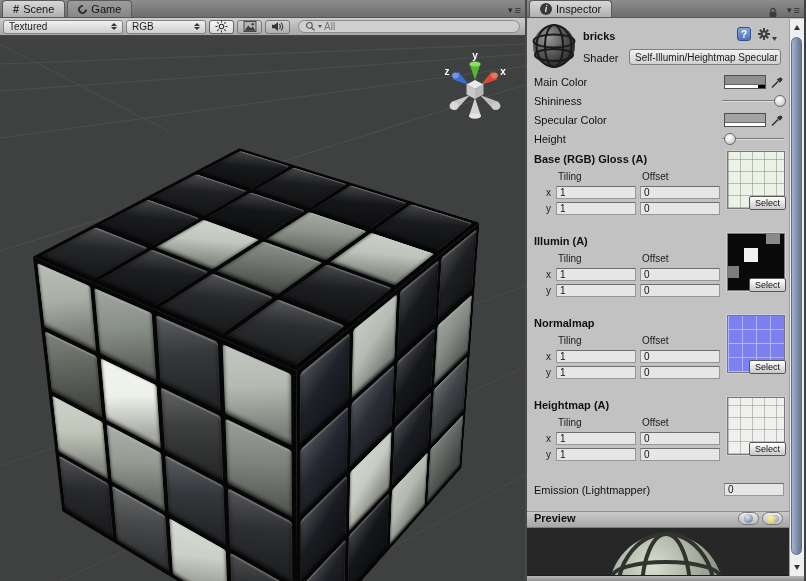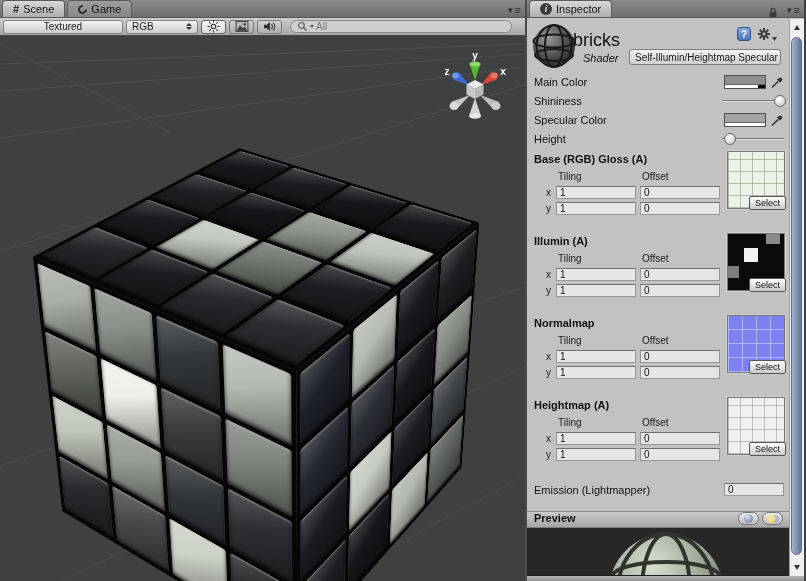--- a/index.html
+++ b/index.html
@@ -22,22 +22,22 @@
     font-size:9px; font-weight:bold; display:flex; align-items:center; justify-content:center; font-style:italic; }
   .panel-menu { position:absolute; right:4px; top:5px; display:flex; align-items:center; gap:2px;
     color:#2e2e2e; font-size:9px; line-height:1; cursor:pointer; }
   .panel-menu .bars { font-size:11px; font-weight:bold; }
   .lock-wrap { position:absolute; right:26px; top:4px; }
 
   .toolbar { height:18px; background:linear-gradient(#cdcdcd,#a7a7a7); border-bottom:1px solid #474747;
     display:flex; align-items:center; gap:3px; padding:0 3px; flex:none; }
   .dd { height:14px; border:1px solid #858585; border-radius:3px; background:linear-gradient(#f1f1f1,#cecece);
     font-size:10px; color:#1c1c1c; display:flex; align-items:center; padding:0 5px; gap:4px; }
-  .dd-render { width:120px;flex-direction:column; }
-  .dd-color { width:72px; }
+  .dd-render { width:120px; }
+  .dd-color { width:80px; }
   .ud { margin-left:auto; display:flex; flex-direction:column; gap:1px; }
   .ud i { display:block; width:0; height:0; border-left:3px solid transparent; border-right:3px solid transparent; }
   .ud .up { border-bottom:3px solid #333; }
   .ud .dn { border-top:3px solid #333; }
   .tbtn { width:25px; height:14px; border:1px solid #787878; border-radius:3px;
     background:linear-gradient(#d2d2d2,#aeaeae); display:flex; align-items:center; justify-content:center; }
   .tbtn.on { background:linear-gradient(#f6f6f6,#dadada); border-color:#666; }
   .search { width:222px; height:13px; margin-left:5px; border:1px solid #8a8a8a; border-radius:8px;
     background:#cfcfcf; display:flex; align-items:center; gap:2px; padding:0 6px; }
   .search input { flex:1; border:none; background:transparent; outline:none; font-size:10px; color:#5a5a5a;
@@ -62,22 +62,22 @@
 
   .gizmo { position:absolute; right:12px; top:12px; width:76px; height:76px; }
   .gizmo text { fill:#fff; font-size:10px; font-weight:bold; font-family:"Liberation Sans",sans-serif; }
 
   
   .inspector { width:277px; height:581px; background:#c2c2c2; display:flex; flex-direction:column; position:relative; }
   .insp-content { position:relative; width:262px; height:493px; overflow:hidden; flex:none; }
 
   .mat-header { position:relative; height:54px; }
   .mat-sphere { position:absolute; left:5px; top:6px; }
-  .mat-name { position:absolute; left:46px; top:12px; font-size:18px; color:#111; }
-  .shader-label { position:absolute; left:56px; top:34px; font-size:11px; color:#111;font-style:italic; }
+  .mat-name { position:absolute; left:56px; top:12px; font-size:11px; color:#111;font-weight:bold; }
+  .shader-label { position:absolute; left:56px; top:34px; font-size:11px; color:#111; }
   .shader-dd { position:absolute; right:8px; top:31px; width:152px; height:16px; border:1px solid #7e7e7e;
     border-radius:3px; background:linear-gradient(#f2f2f2,#cfcfcf); font-size:10px; color:#1a1a1a;
     display:flex; align-items:center; padding:0 5px; gap:3px; white-space:nowrap; overflow:hidden; }
   .shader-dd .dn-tri { margin-left:auto; width:0;height:0;border-left:3px solid transparent;border-right:3px solid transparent;border-top:4px solid #444; flex:none;}
   .help-btn { position:absolute; right:38px; top:9px; width:14px; height:14px; border-radius:3px;
     background:linear-gradient(#86a8e2,#4d72b5); border:1px solid #31507f; color:#fff; font-size:10px;
     font-weight:bold; display:flex; align-items:center; justify-content:center; }
   .gear-btn { position:absolute; right:12px; top:9px; display:flex; align-items:flex-end; gap:1px; }
 
   .prop-row { display:flex; align-items:center; height:19px; padding:0 5px 0 7px; font-size:11px; color:#111;gap:12px; }

